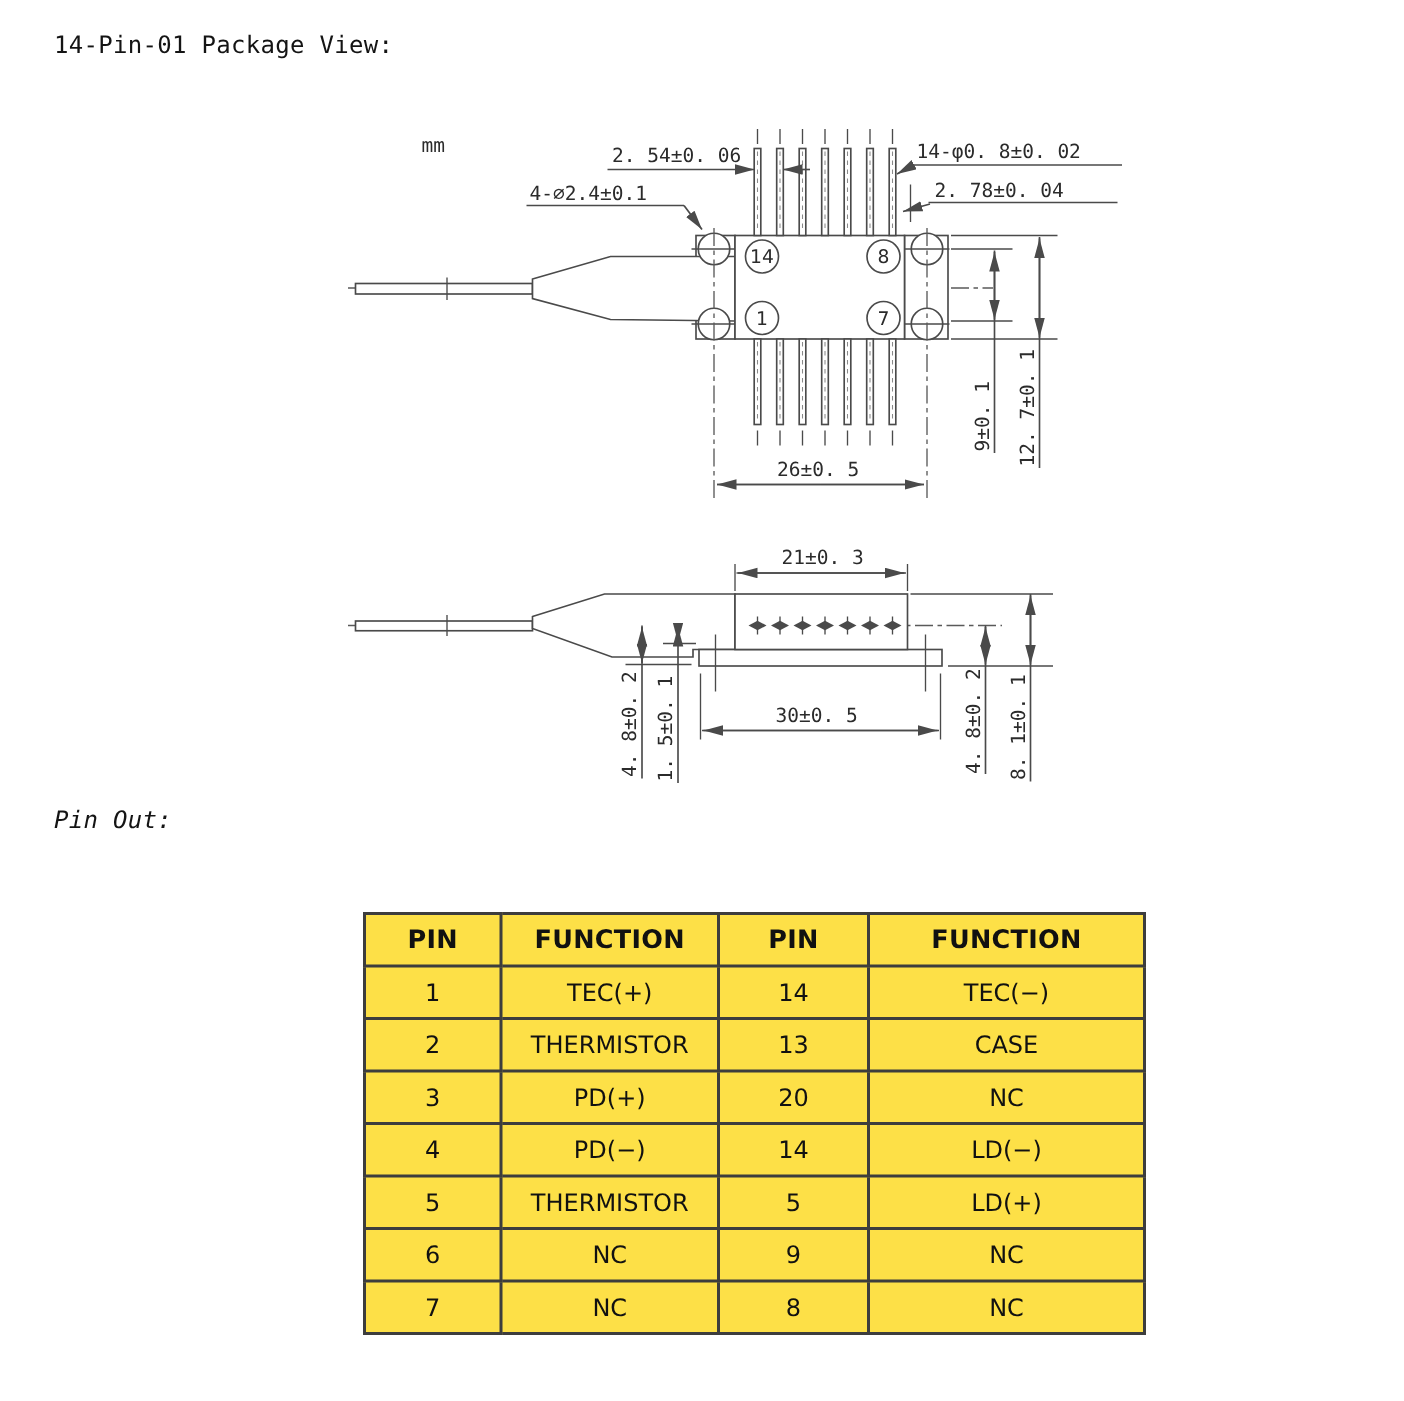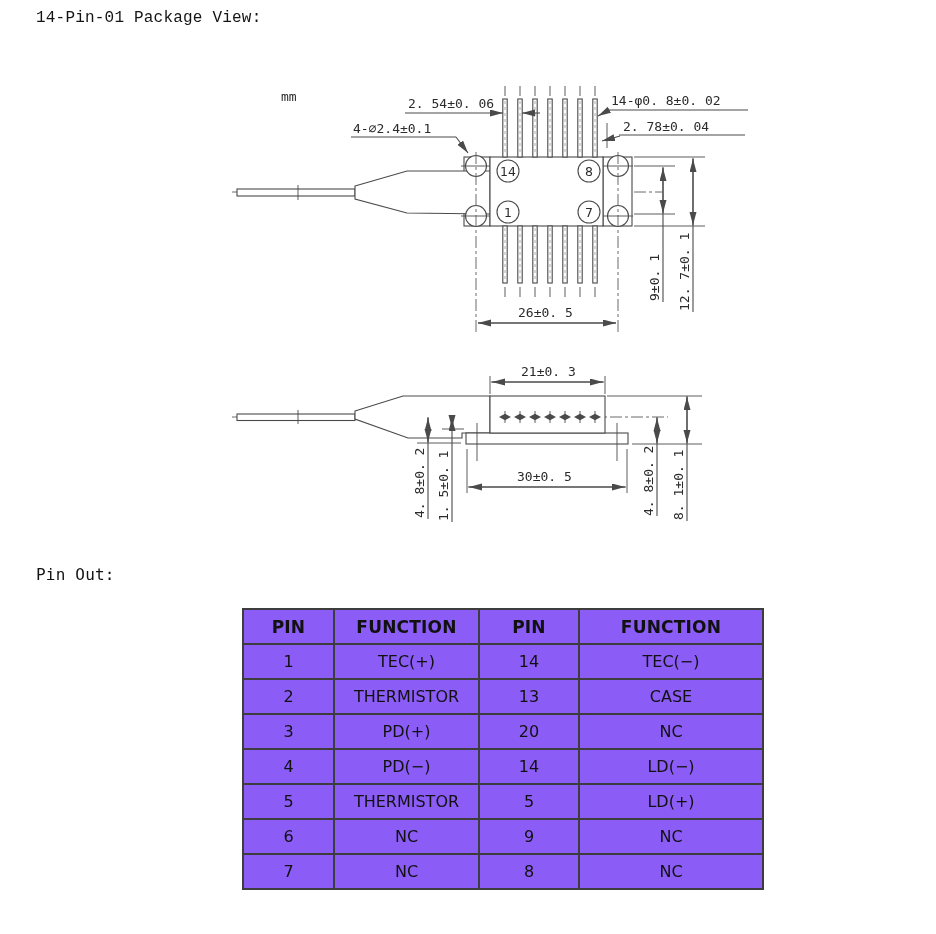--- a/index.html
+++ b/index.html
@@ -1,32 +1,32 @@
 <!DOCTYPE html>
 <html><head>
 <meta charset="utf-8">
 <style>
   html,body{margin:0;padding:0;background:#ffffff;}
   .page{position:relative;width:936px;height:934px;background:#fff;overflow:hidden;
         font-family:"DejaVu Sans",sans-serif;}
   .heading{position:absolute;font-family:"DejaVu Sans Mono",monospace;font-size:16px;
            color:#141414;letter-spacing:.2px;white-space:pre;}
-  .title{left:36px;top:9px;font-family:Liberation Mono, monospace;}
-  .pinout{left:36px;top:565px;}
+  .title{left:36px;top:20px;}
+  .pinout{left:36px;top:537px;font-style:italic;}
   svg{position:absolute;left:0;top:0;}
   svg line, svg rect, svg polygon, svg circle, svg path.ln{stroke:#4a4a4a;stroke-width:1.1;fill:none;}
   .whitefill{fill:#ffffff;}
   .cdash{stroke:#5a5a5a;stroke-width:.9;stroke-dasharray:12 3 3 3;}
   .pind{stroke:#8a8a8a;stroke-width:.7;stroke-dasharray:3 3;}
   .thin{stroke-width:.9;}
   .dimtxt{font-family:"DejaVu Sans Mono",monospace;font-size:13px;fill:#2b2b2b;stroke:none;white-space:pre;}
   .pinnum{font-family:"DejaVu Sans",sans-serif;font-size:12.5px;fill:#2b2b2b;stroke:none;text-anchor:middle;}
   .diamond{fill:#4a4a4a;stroke:none;}
   table.pintable{position:absolute;left:242px;top:608px;width:520px;border-collapse:collapse;
-                 table-layout:fixed;background:#8b5cf6;}
+                 table-layout:fixed;background:#fde047;}
   table.pintable th, table.pintable td{border:2px solid #3d3d3d;text-align:center;vertical-align:middle;
                  padding:0;color:#111;overflow:hidden;}
   table.pintable th{height:33px;font-size:17px;font-weight:bold;letter-spacing:.2px;}
   table.pintable td{height:33px;font-size:16px;}
 </style>
 </head>
 <body>
 
 <div class="page">
 

